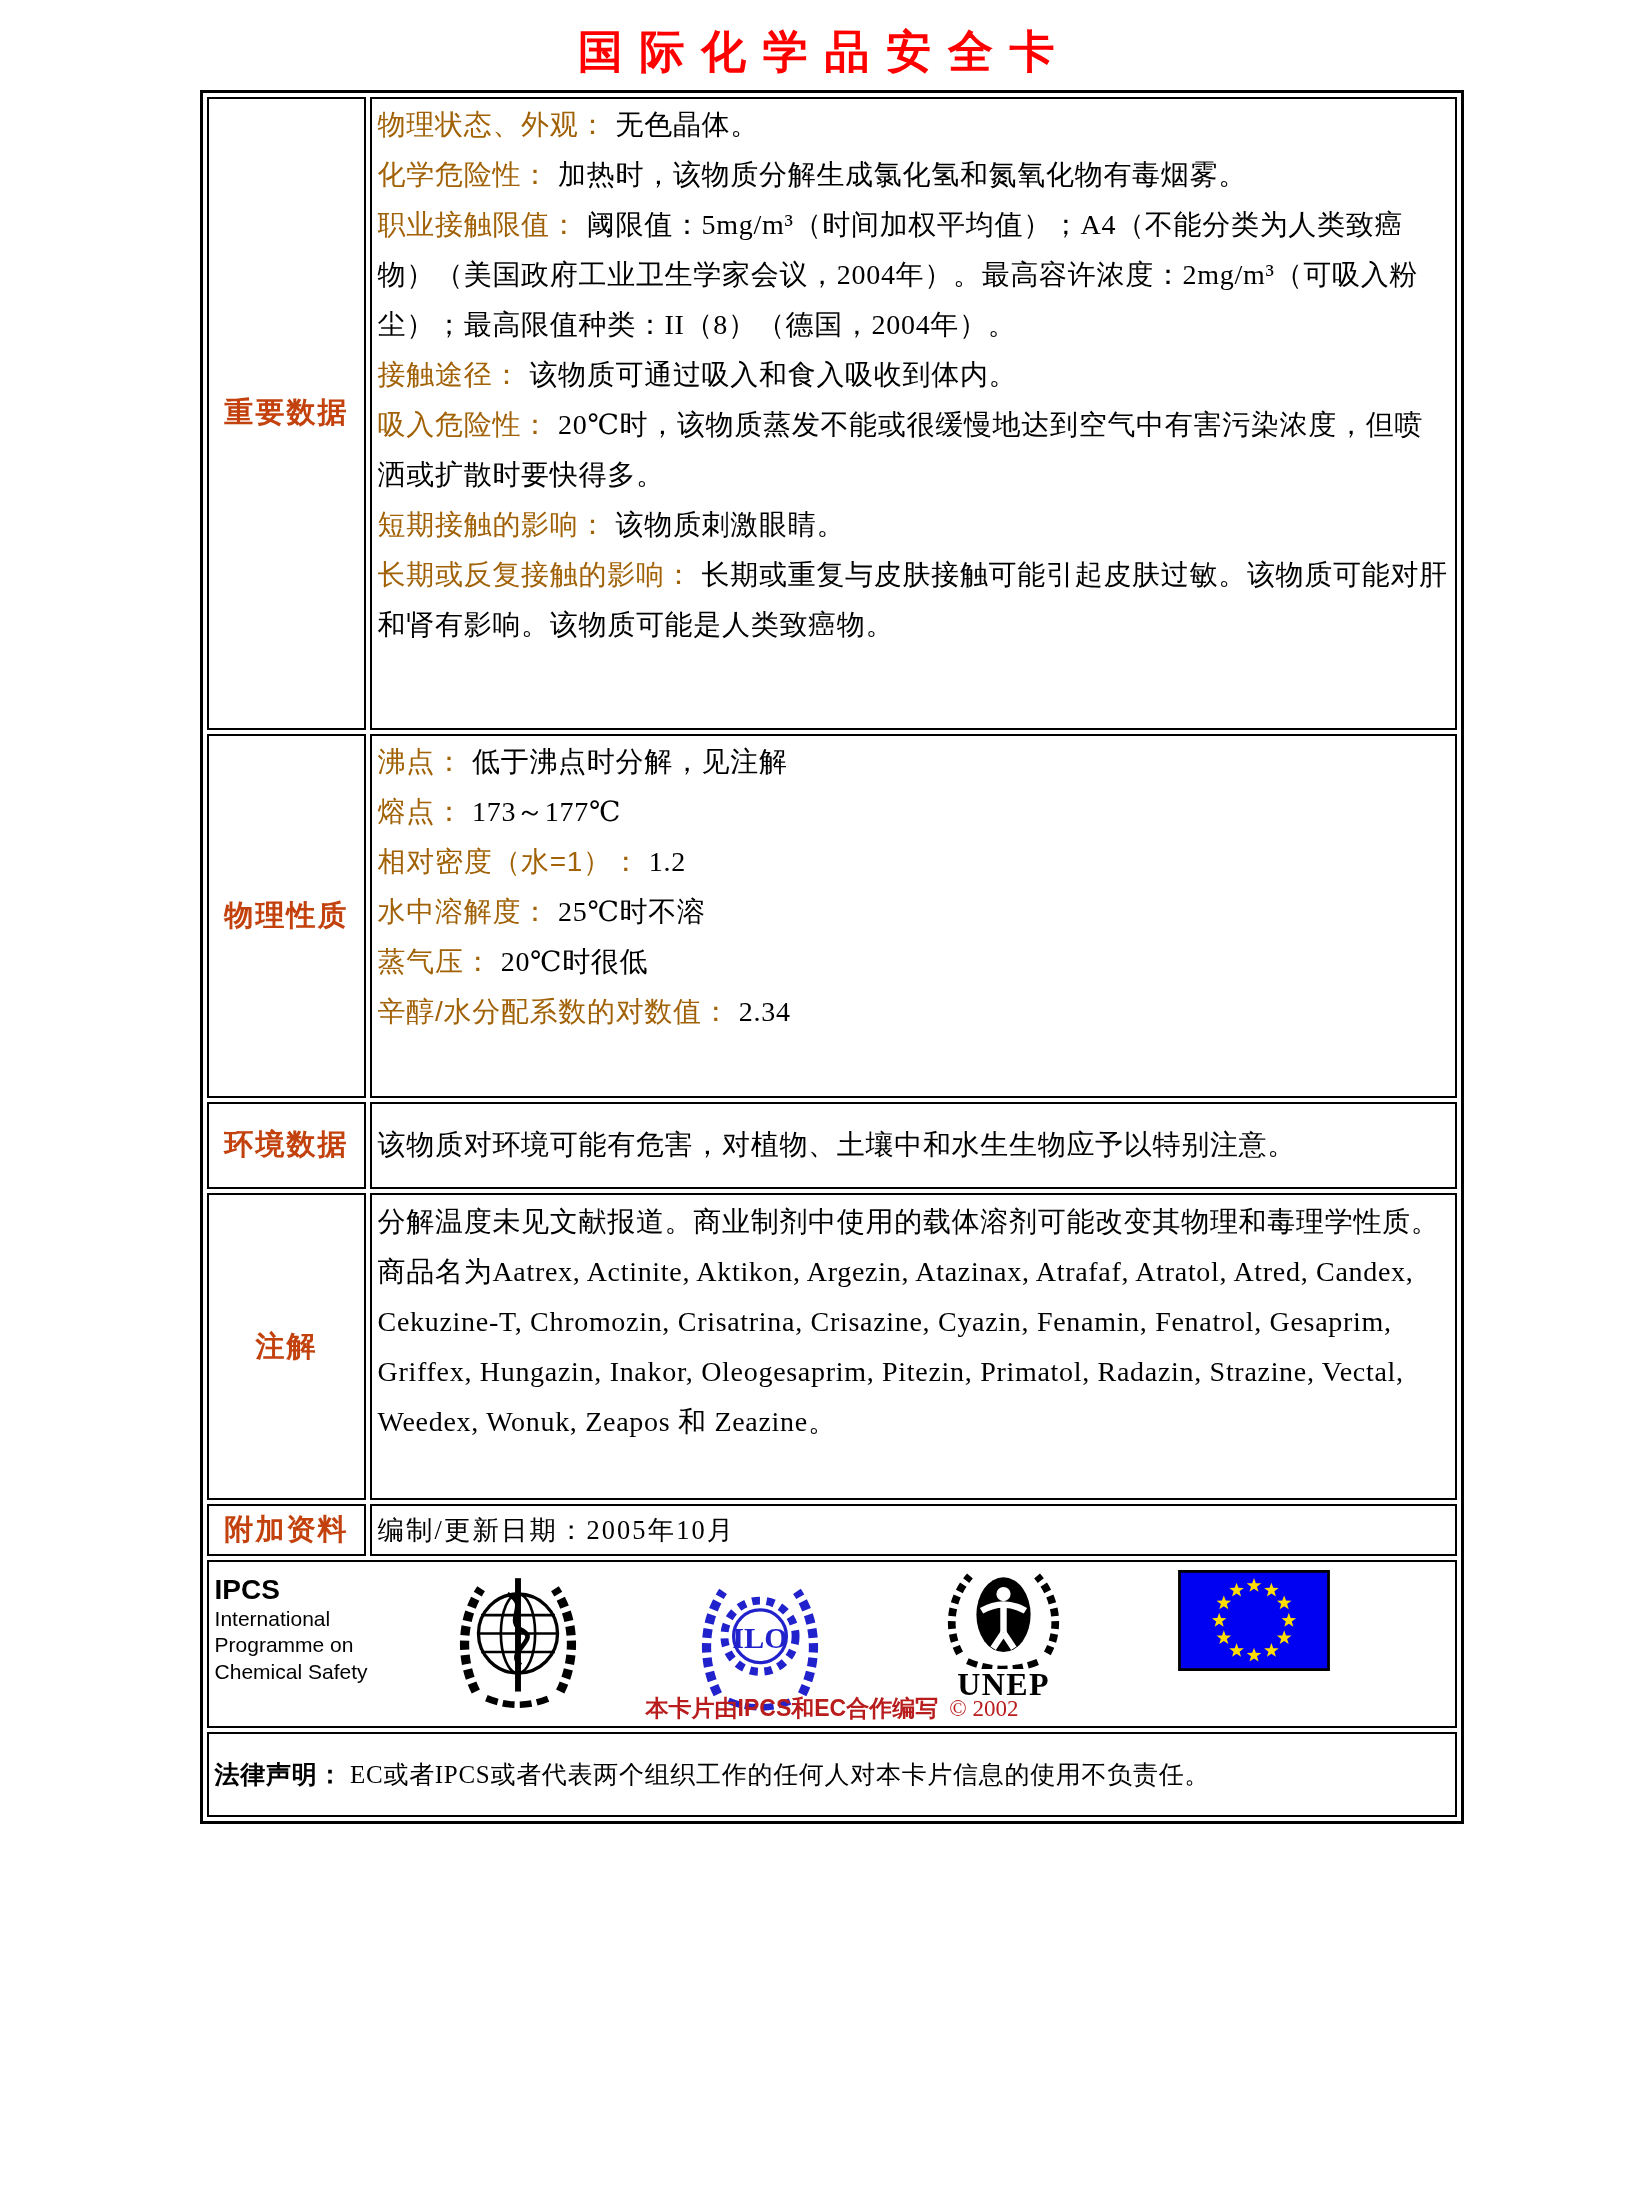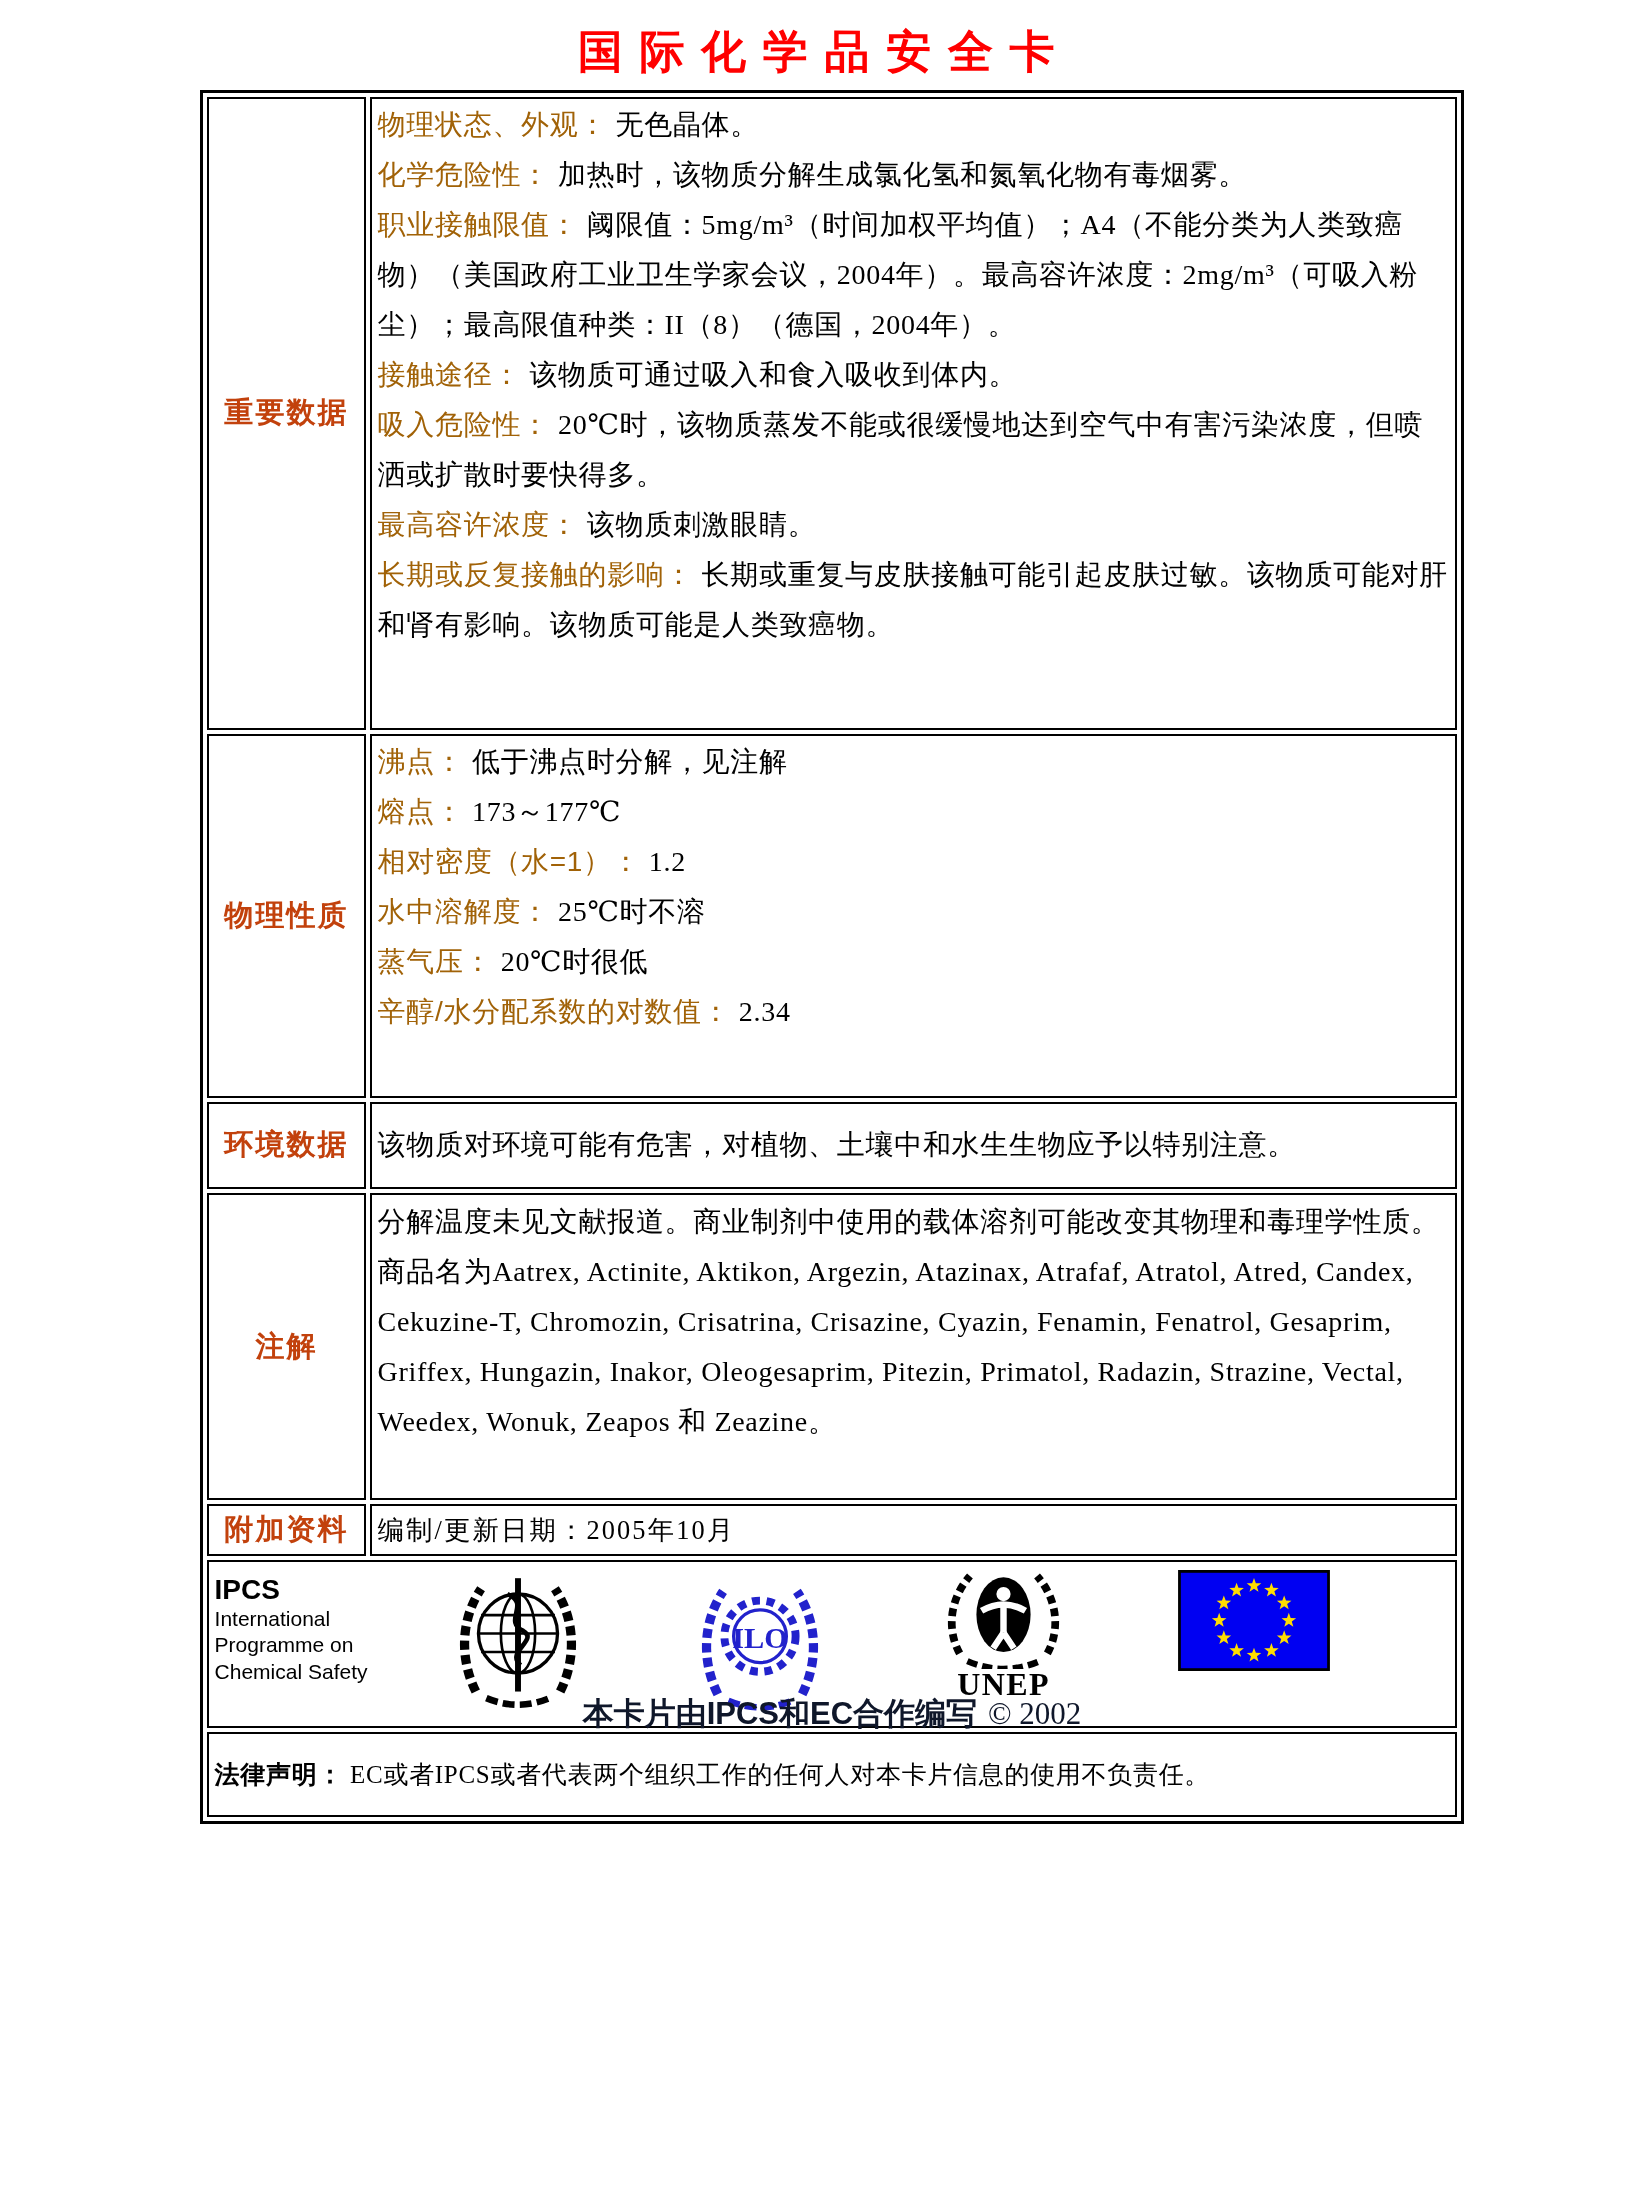--- a/index.html
+++ b/index.html
@@ -50,21 +50,21 @@
   .ipcs-title{font-size:28px;font-weight:bold;line-height:33px;}
   .ipcs-line{font-size:21px;line-height:26.4px;}
   .logo{position:absolute;}
   .logo-who{left:243px;top:2.8px;}
   .logo-ilo{left:485px;top:2.8px;}
   .logo-unep{left:730px;top:1.4px;text-align:center;}
   .unep-word{font-size:32px;font-weight:bold;letter-spacing:1.4px;
       font-family:"Liberation Serif",serif;line-height:35px;margin-top:-4.2px;}
   .logo-eu{left:969px;top:8.3px;}
   .footer-caption{position:absolute;left:0;top:131px;width:100%;text-align:center;
-      color:#0f172a;font-size:31px;}
+      color:#b91c1c;font-size:23px;}
   .footer-caption .cap{font-weight:bold;
       font-family:"Liberation Sans","DejaVu Sans",sans-serif;}
   .footer-caption .cop{font-weight:normal;margin-left:11px;
       font-family:"Liberation Serif",serif;}
 
   
   .legal-line{font-size:25px;letter-spacing:0.7px;}
   .legal-label{font-weight:bold;
       font-family:"Liberation Sans","DejaVu Sans",sans-serif;margin-right:7px;}
 
@@ -84,21 +84,21 @@
   <tbody>
 
   <tr>
     <td class="label-cell">重要数据</td>
     <td class="content h-imp">
       <p><span class="k">物理状态、外观：</span><span>无色晶体。</span></p>
       <p><span class="k">化学危险性：</span><span>加热时，该物质分解生成氯化氢和氮氧化物有毒烟雾。</span></p>
       <p><span class="k">职业接触限值：</span><span>阈限值：5mg/m³（时间加权平均值）；A4（不能分类为人类致癌物）（美国政府工业卫生学家会议，2004年）。最高容许浓度：2mg/m³（可吸入粉尘）；最高限值种类：II（8）（德国，2004年）。</span></p>
       <p><span class="k">接触途径：</span><span>该物质可通过吸入和食入吸收到体内。</span></p>
       <p><span class="k">吸入危险性：</span><span>20℃时，该物质蒸发不能或很缓慢地达到空气中有害污染浓度，但喷洒或扩散时要快得多。</span></p>
-      <p><span class="k">最高容许浓度：</span><span>该物质刺激眼睛。</span></p>
+      <p><span class="k">短期接触的影响：</span><span>该物质刺激眼睛。</span></p>
       <p><span class="k">长期或反复接触的影响：</span><span>长期或重复与皮肤接触可能引起皮肤过敏。该物质可能对肝和肾有影响。该物质可能是人类致癌物。</span></p>
     </td>
   </tr>
 
   <tr>
     <td class="label-cell">物理性质</td>
     <td class="content h-phy">
       <p><span class="k">沸点：</span><span>低于沸点时分解，见注解</span></p>
       <p><span class="k">熔点：</span><span>173～177℃</span></p>
       <p><span class="k">相对密度（水=1）：</span><span>1.2</span></p>

